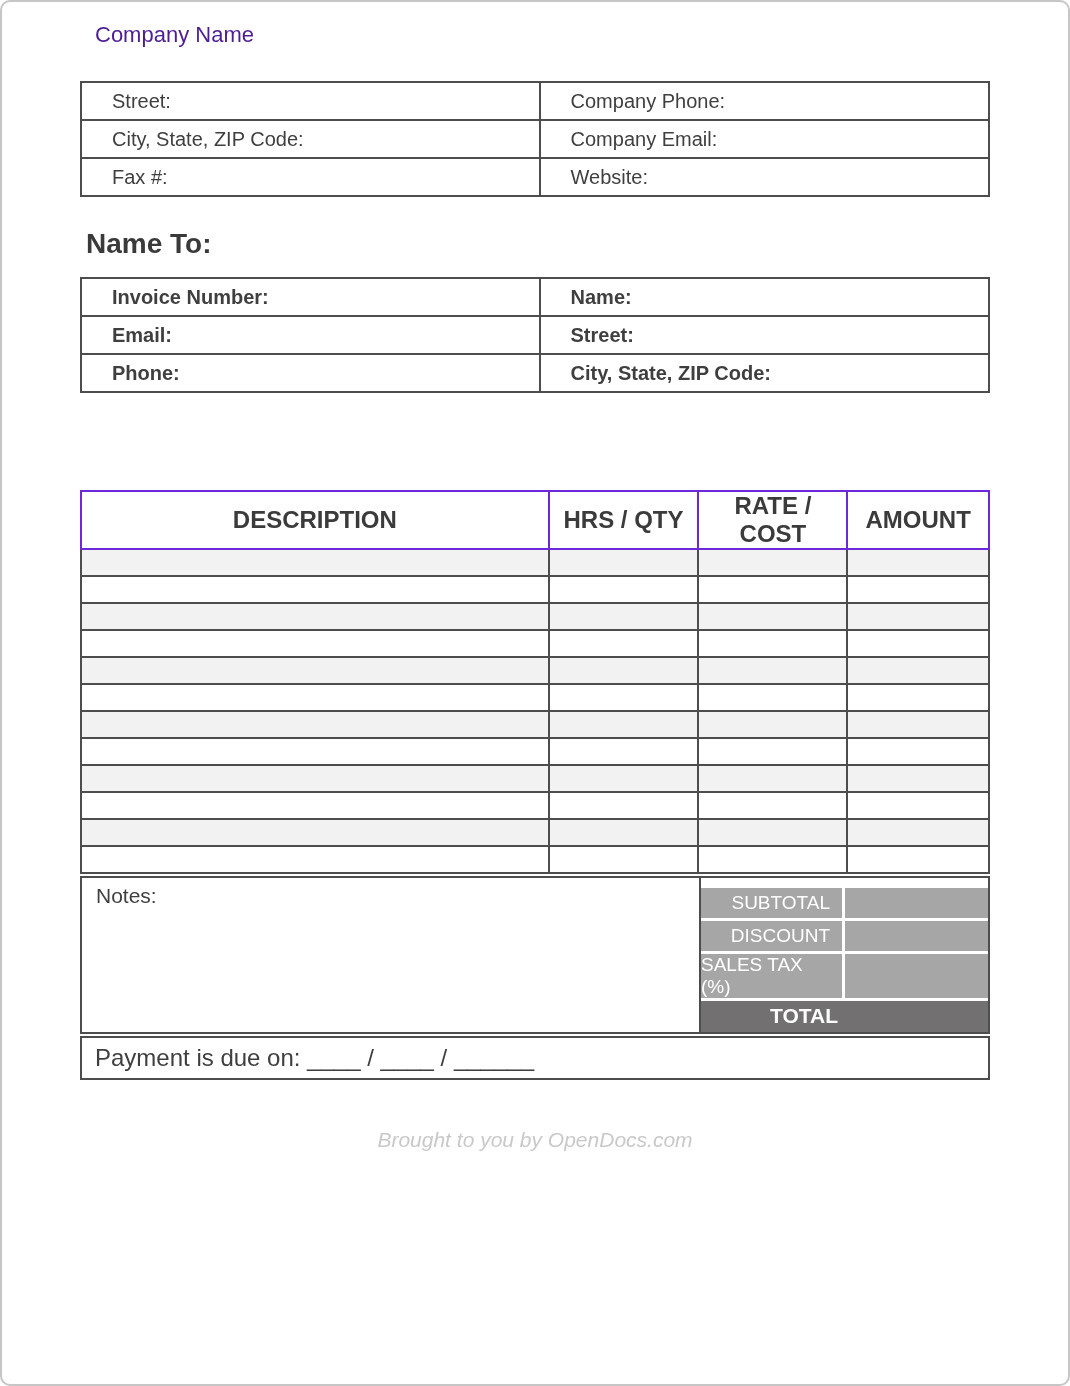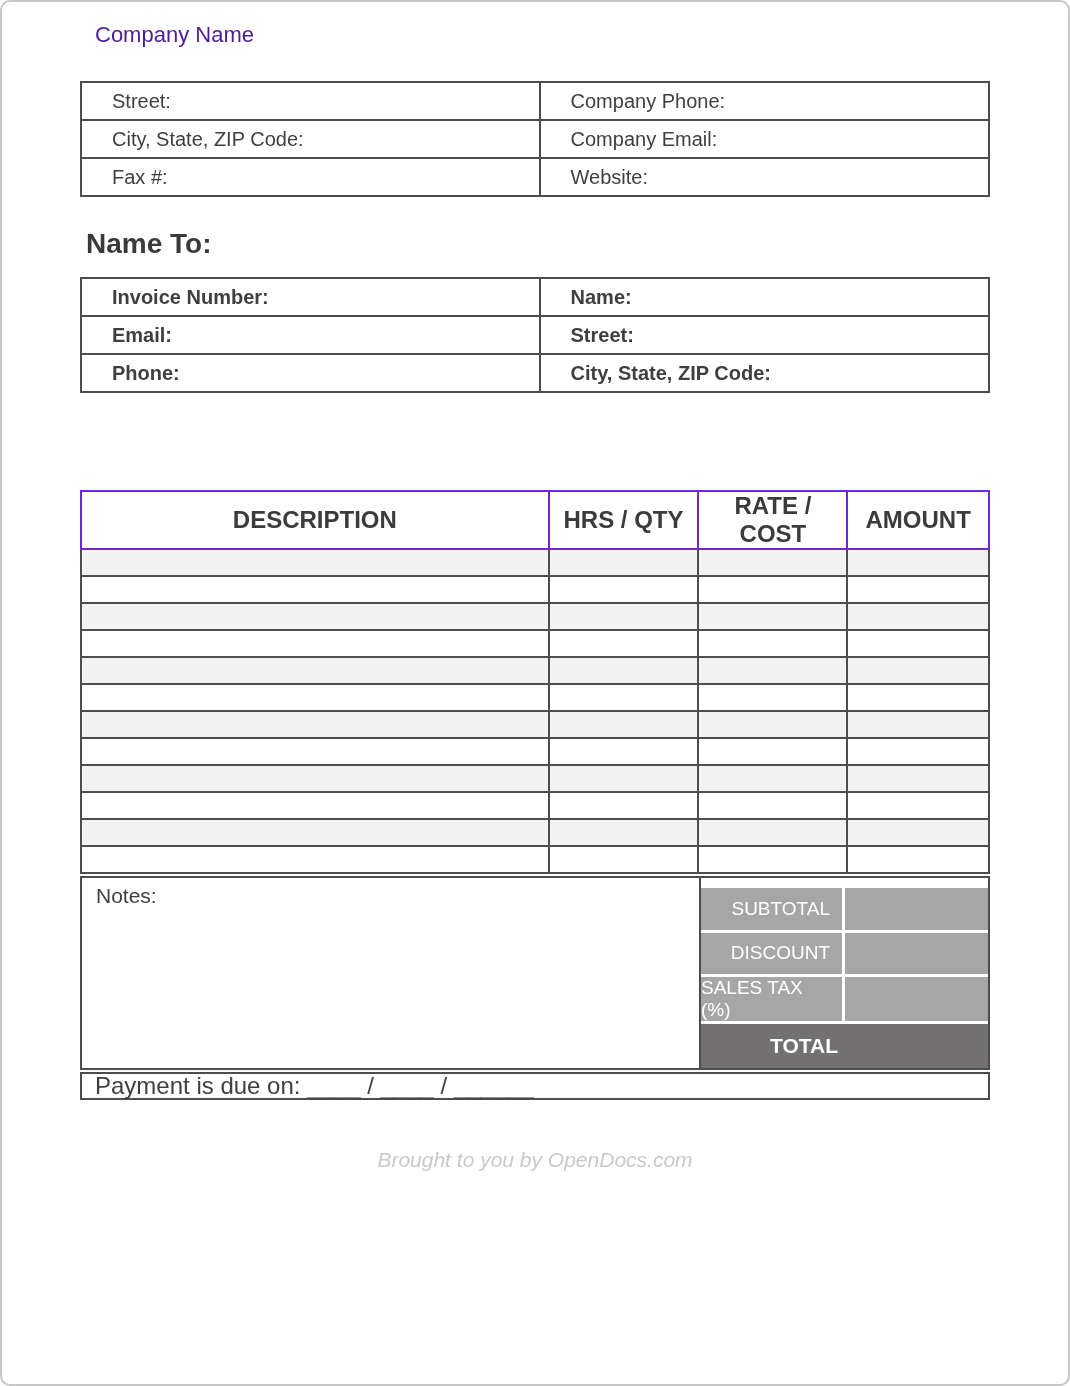--- a/index.html
+++ b/index.html
@@ -81,21 +81,21 @@
   table.items-table td {
     border: 2px solid #4d4d4d;
     height: 27px;
     background: #ffffff;
   }
   table.items-table tbody tr:nth-child(odd) td { background: #f2f2f2; }
 
   .bottom-section {
     margin-top: 2px;
     width: 910px;
-    height: 194px;
+    height: 158px;
     border: 2px solid #4d4d4d;
     display: flex;
   }
   .notes {
     width: 619px;
     border-right: 2px solid #4d4d4d;
     padding: 6px 14px;
     font-size: 21px;
     color: #3f3f3f;
     background: #ffffff;
@@ -134,21 +134,21 @@
     font-size: 21px;
     font-weight: 700;
     display: flex;
     align-items: center;
     justify-content: flex-end;
     padding-right: 150px;
   }
   .payment-row {
     margin-top: 2px;
     width: 910px;
-    height: 28px;
+    height: 44px;
     border: 2px solid #4d4d4d;
     font-size: 24px;
     color: #3f3f3f;
     display: flex;
     align-items: center;
     padding-left: 13px;
     background: #ffffff;
   }
   .footer {
     margin-top: 48px;

